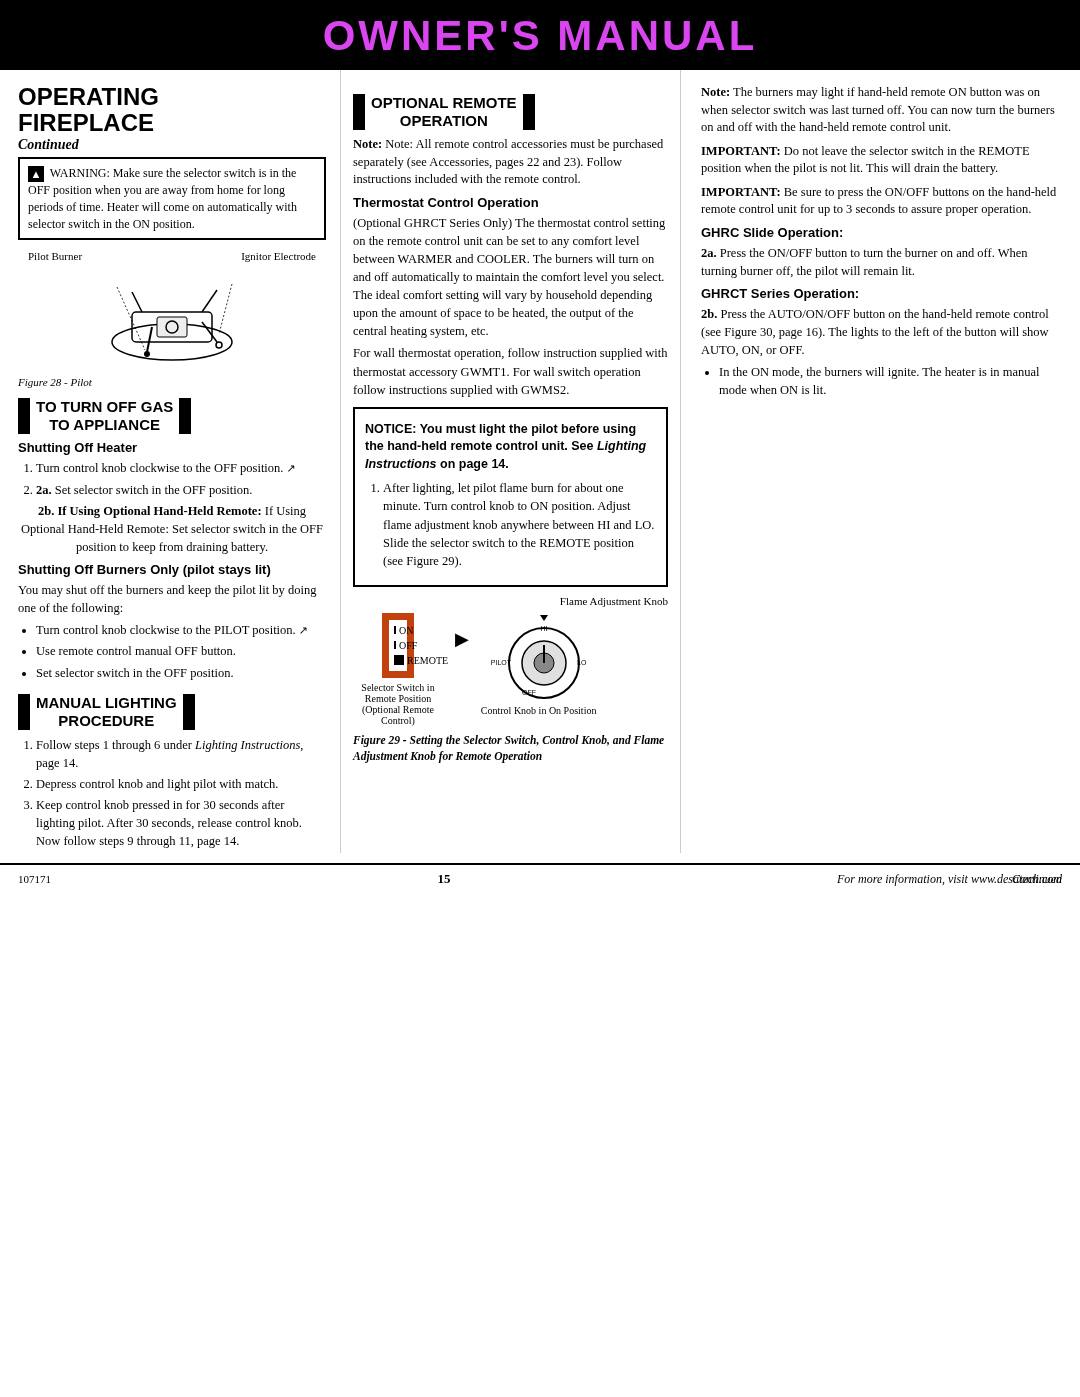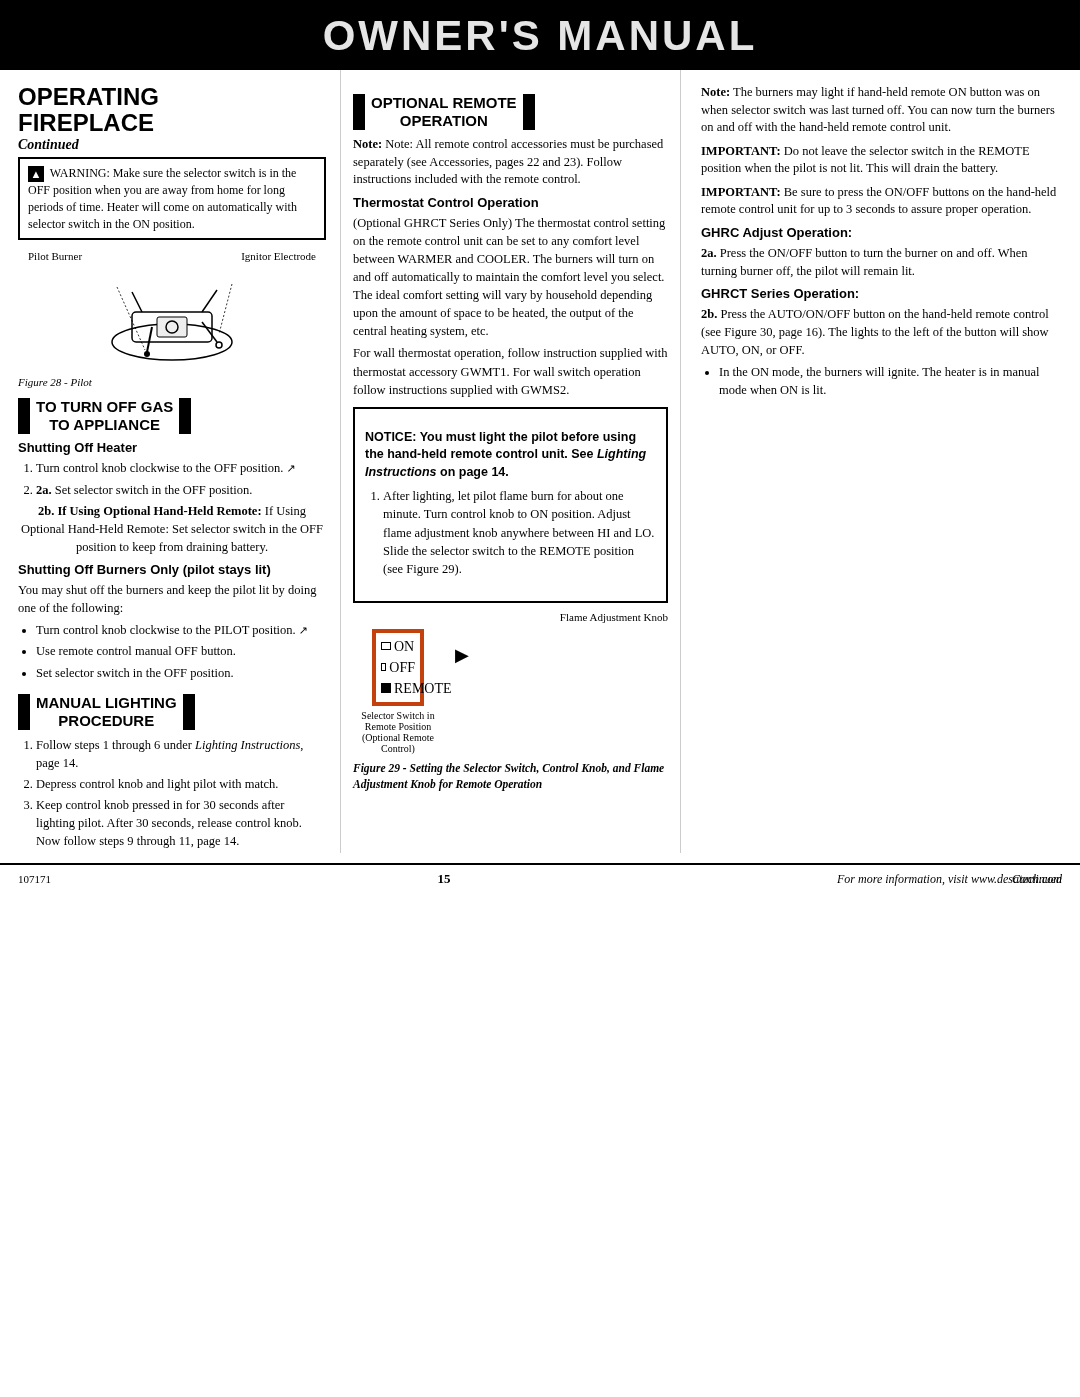--- a/index.html
+++ b/index.html
@@ -13,21 +13,21 @@
       position: relative;
     }
 
     
     .header {
       background: #000;
       text-align: center;
       padding: 12px 0 10px;
     }
     .header h1 {
-      color: #e5e5e5;
+      color: #d946ef;
       font-size: 42px;
       font-weight: 900;
       font-family: Arial, Helvetica, sans-serif;
       letter-spacing: 3px;
       text-transform: uppercase;
     }
 
     
     .main-content {
       display: flex;
@@ -167,21 +167,21 @@
     ol li, ul li {
       margin-bottom: 3px;
     }
 
     b { font-weight: bold; }
     i { font-style: italic; }
 
     
     .notice-box {
       border: 2px solid #000;
-      padding: 20px 10px;
+      padding: 12px 10px;
       margin: 8px 0;
       font-size: 12.5px;
       line-height: 1.4;
     }
     .notice-box .notice-title {
       font-weight: bold;
       font-family: Arial, sans-serif;
     }
 
     
@@ -216,24 +216,24 @@
       font-size: 12.5px;
       line-height: 1.4;
       margin-bottom: 6px;
     }
 
     .small-arrow {
       display: inline-block;
       font-size: 11px;
     }
     .selector-box {
-      border: 4px solid #c2410c;
-      width: 52px;
+      border: 7px solid #c2410c;
+      width: 32px;
       padding: 3px 5px;
-      font-size: 14px;
+      font-size: 10px;
       line-height: 1.5;
     }
     .selector-box .sel-row {
       display: flex;
       align-items: center;
       gap: 3px;
     }
     .sel-indicator {
       width: 10px;
       height: 10px;
@@ -389,20 +389,40 @@
             <div class="sel-row">
               <div class="sel-indicator"></div>
               <span>REMOTE</span>
             </div>
           </div>
           <div style="font-size:10px; text-align:center; margin-top:4px; max-width:90px;">Selector Switch in Remote Position (Optional Remote Control)</div>
         </div>
 
         <div style="font-size:18px; margin-top:15px; color:#000;">▶</div>
 
+        <div class="fig-item">
+          <svg width="100" height="90" viewBox="0 0 100 90">
+
+            <circle cx="55" cy="50" r="35" fill="none" stroke="#000" stroke-width="2"></circle>
+
+            <circle cx="55" cy="50" r="22" fill="#e0e0e0" stroke="#000" stroke-width="1.5"></circle>
+
+            <circle cx="55" cy="50" r="10" fill="#888" stroke="#000" stroke-width="1"></circle>
+
+            <text x="55" y="18" text-anchor="middle" font-size="7" font-family="Arial">HI</text>
+            <text x="88" y="52" text-anchor="start" font-size="7" font-family="Arial">LO</text>
+            <text x="22" y="52" text-anchor="end" font-size="7" font-family="Arial">PILOT</text>
+            <text x="40" y="82" text-anchor="middle" font-size="7" font-family="Arial">OFF</text>
+
+            <line x1="55" y1="50" x2="55" y2="32" stroke="#000" stroke-width="2"></line>
+
+            <polygon points="55,8 51,2 59,2" fill="#000"></polygon>
+          </svg>
+          <div style="font-size:10px; text-align:center; margin-top:2px;">Control Knob in On Position</div>
+        </div>
 
       </div>
     </div>
 
     <p style="font-style:italic; font-size:11.5px; margin-top:6px; line-height:1.4;">
       <b>Figure 29 - Setting the Selector Switch, Control Knob, and Flame Adjustment Knob for Remote Operation</b>
     </p>
 
   </div>
 
@@ -413,21 +433,21 @@
     </p>
 
     <p class="note-text">
       <b>IMPORTANT:</b> <span>Do not leave the selector switch in the REMOTE position when the pilot is not lit. This will drain the battery.</span>
     </p>
 
     <p class="note-text">
       <b>IMPORTANT:</b> <span>Be sure to press the ON/OFF buttons on the hand-held remote control unit for up to 3 seconds to assure proper operation.</span>
     </p>
 
-    <div class="sub-heading">GHRC Adjust Operation:</div>
+    <div class="sub-heading">GHRC Slide Operation:</div>
     <p>
       <b>2a.</b> <span>Press the ON/OFF button to turn the burner on and off. When turning burner off, the pilot will remain lit.</span>
     </p>
 
     <div class="sub-heading">GHRCT Series Operation:</div>
     <p>
       <b>2b.</b> <span>Press the AUTO/ON/OFF button on the hand-held remote control (see Figure 30, page 16). The lights to the left of the button will show AUTO, ON, or OFF.</span>
     </p>
     <ul>
       <li>In the ON mode, the burners will ignite. The heater is in manual mode when ON is lit.</li>

